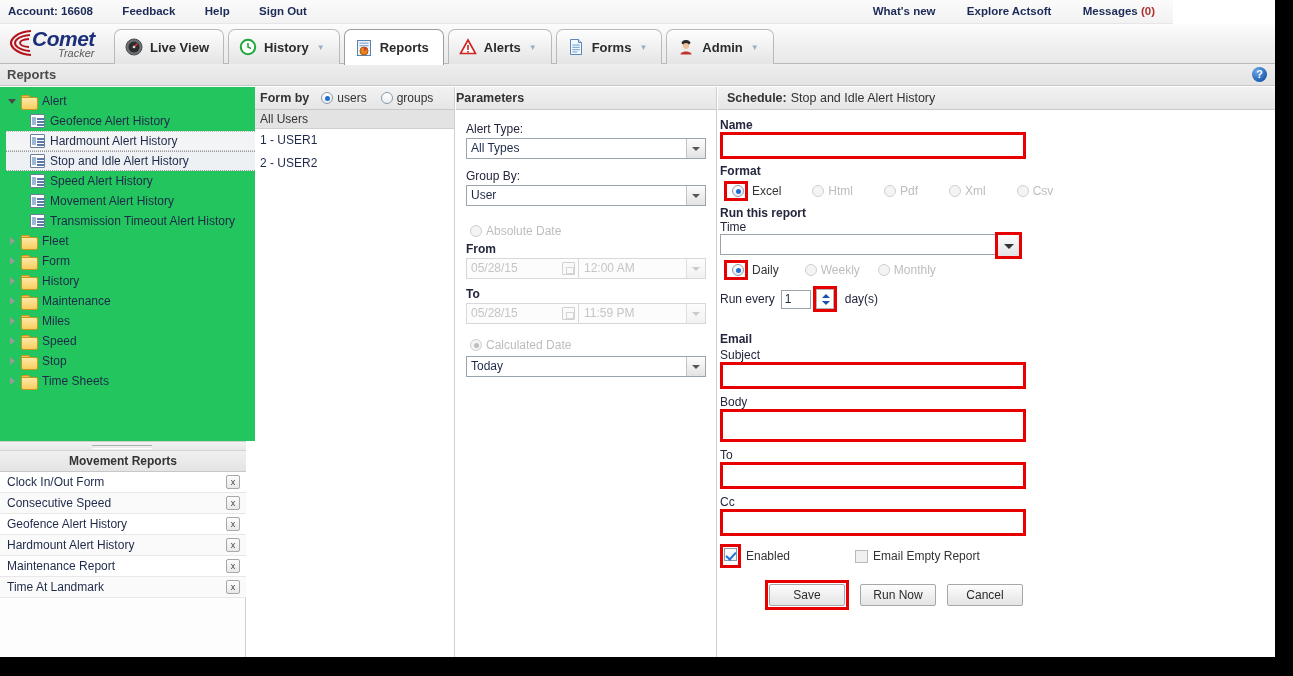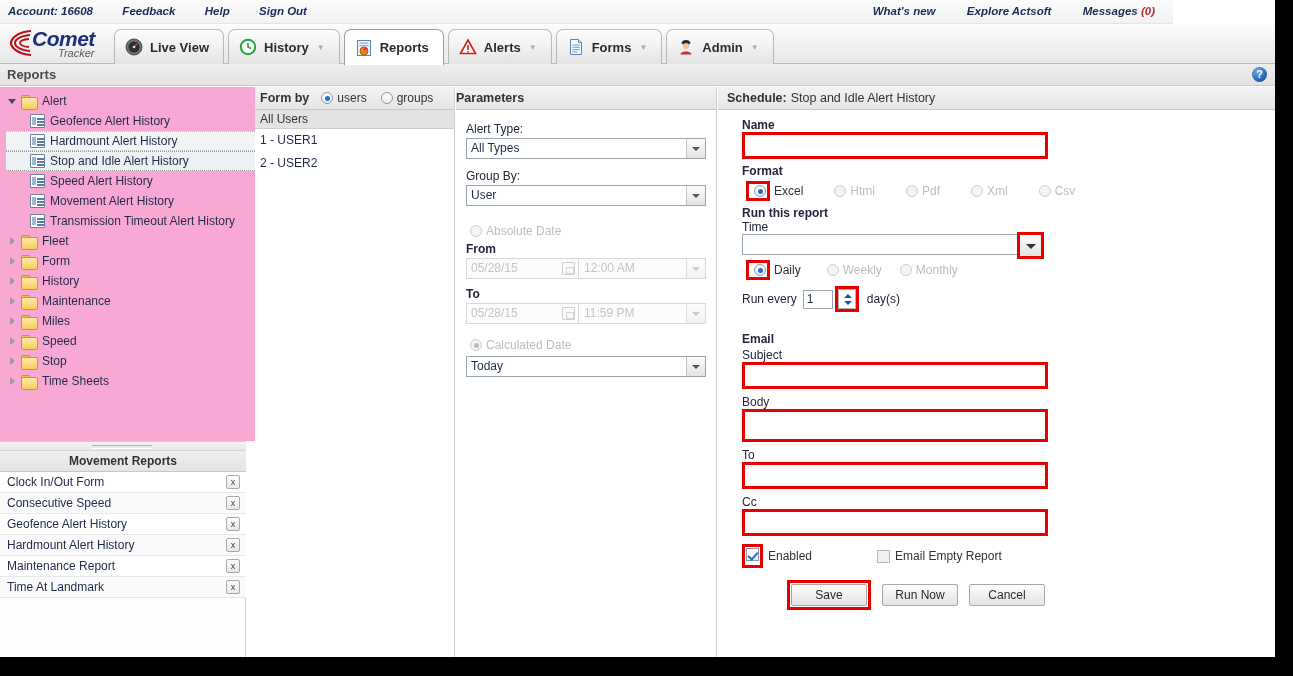--- a/index.html
+++ b/index.html
@@ -17,21 +17,20 @@
     width: 1275px; height: 657px;
     background: #ffffff;
     overflow: hidden;
   }
 
   
   .utilbar {
     position: absolute; left: 0; top: 0; width: 1173px; height: 24px;
     background: linear-gradient(to bottom, #fbfbfb 0%, #f2f2f2 100%);
     border-bottom: 1px solid #e6e6e6;
-    font-style: italic;
   }
   .util-left { position: absolute; left: 8px; top: 4px; white-space: nowrap; }
   .util-right { position: absolute; right: 18px; top: 4px; white-space: nowrap; }
   .util-link {
     display: inline-block;
     font-size: 11.5px; font-weight: bold; color: #1b2a57;
     text-decoration: none; margin-right: 26px; cursor: pointer;
   }
   .util-right .util-link { margin-right: 0; margin-left: 28px; }
   .msg-count { color: #b03030; font-weight: bold; }
@@ -101,21 +100,21 @@
     color: #fff; font-size: 11px; font-weight: bold;
     text-align: center; line-height: 15px; cursor: pointer;
   }
 
   
   .main { position: absolute; left: 0; top: 87px; width: 1275px; height: 570px; background: #fff; }
 
   
   .tree-panel {
     position: absolute; left: 0; top: 0; width: 296px; height: 354px;
-    background: #f9a8d4; border-right: 1px solid #cfcfcf;
+    background: #22c55e; border-right: 1px solid #cfcfcf;
     overflow: hidden;
   }
   .tree { padding: 4px 0 0 6px; }
   .tree-node {
     display: flex; align-items: center; height: 20px;
     padding-left: 2px; cursor: pointer; font-size: 12px; color: #1f2a4a;
   }
   .tree-node.child { padding-left: 24px; }
   .tree-node.hover { background: #f2f4f6; border-top: 1px dotted #bbb; border-bottom: 1px dotted #bbb; }
   .tree-node.selected { background: #eef1f4; border-top: 1px dotted #999; border-bottom: 1px dotted #999; }
@@ -297,21 +296,21 @@
     position: absolute; left: 718px; top: 0; width: 557px; height: 570px;
     background: #ffffff;
   }
   .sched-head {
     height: 23px; background: linear-gradient(to bottom, #f2f2f2, #e6e6e6);
     border-bottom: 1px solid #c8c8c8;
     display: flex; align-items: center; padding-left: 9px;
     font-size: 12.5px; color: #333;
   }
   .sched-head b { font-weight: bold; margin-right: 4px; }
-  .sf-body { position: relative; padding: 8px 0 0 24px; }
+  .sf-body { position: relative; padding: 8px 0 0 2px; }
   .sf-label { font-size: 12px; color: #23263d; }
   .sf-label.bold { font-weight: bold; }
 
   .hl {
     border: 3px solid #e60000;
     display: inline-block; position: relative;
   }
   .textbox {
     width: 300px; height: 20px;
     border: 1px solid #9aa4ad; background: #ffffff;

